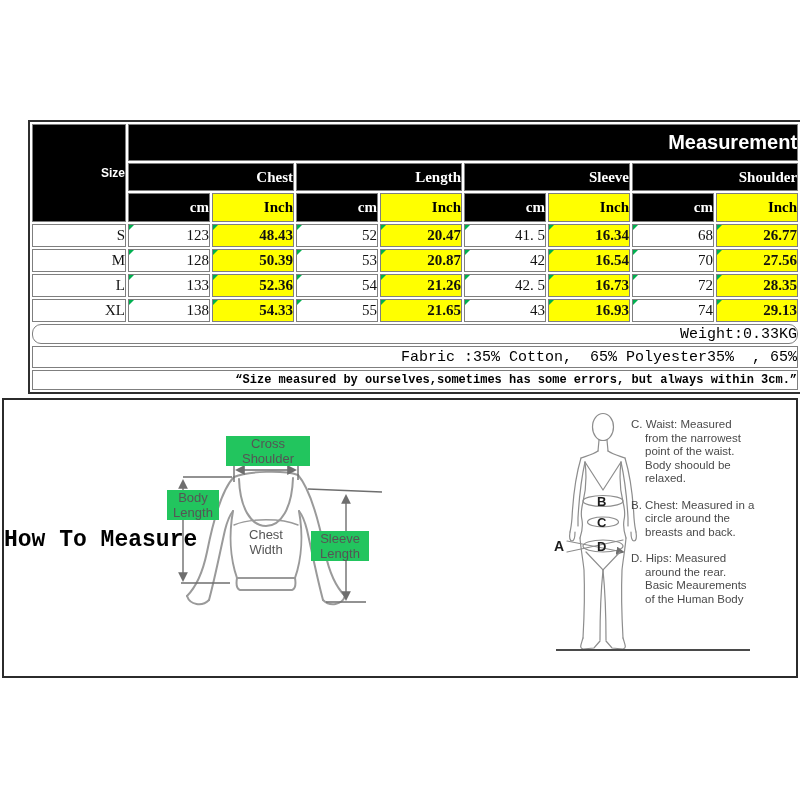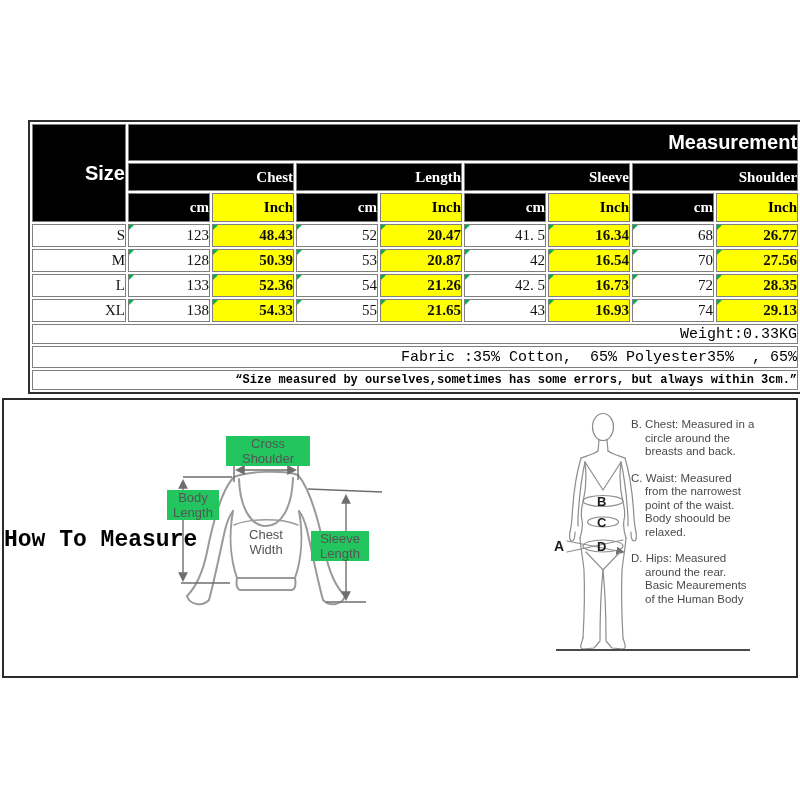--- a/index.html
+++ b/index.html
@@ -8,30 +8,30 @@
 
   
   table.size-table{position:absolute;left:28px;top:120px;width:770px;
     border-collapse:separate;border-spacing:2px;table-layout:fixed;
     border:2px solid #2f2f2f;background:#fff;}
   table.size-table th,table.size-table td{
     border:1px solid #7f7f7f;text-align:right;vertical-align:middle;
     padding:0;overflow:hidden;position:relative;background:#fff;}
   .hd{background:#000 !important;color:#fff;}
   .title-cell{font-family:"Liberation Sans",sans-serif;font-weight:bold;font-size:20px;height:35px;}
-  .size-cell-hd{font-family:"Liberation Sans",sans-serif;font-weight:bold;font-size:20px;}
+  .size-cell-hd{font-family:"Liberation Sans",sans-serif;font-weight:bold;font-size:12px;}
   .group-cell{font-family:"Liberation Serif",serif;font-weight:bold;font-size:15px;height:26px;}
   .unit-cell{font-family:"Liberation Serif",serif;font-weight:bold;font-size:15px;height:27px;margin-top:36px;}
   .unit-inch{background:#FFFF00 !important;color:#000;}
   .data-row td{font-family:"Liberation Serif",serif;font-size:15px;height:21px;color:#111;}
   td.inch{background:#FFFF00 !important;font-weight:bold;}
   td.val::before{content:"";position:absolute;left:0;top:0;width:0;height:0;
     border-left:5px solid #00B050;border-bottom:5px solid transparent;}
   .wide-row td{font-family:"Liberation Mono",monospace;font-size:15px;color:#000;white-space:pre;}
-  .weight-row td{height:18px;}
+  .weight-row td{height:18px;border-radius:9px;}
   .fabric-row td{height:20px;}
   .note-row td{height:18px;font-size:12px;font-weight:bold;}
 
   
   .howto-box{position:absolute;left:2px;top:398px;width:792px;height:276px;
     border:2px solid #2b2b2b;background:#fff;}
   .howto-title{position:absolute;left:4px;top:527px;font-family:"Liberation Mono",monospace;
     font-weight:bold;font-size:23px;color:#000;white-space:pre;}
   svg.diagram{position:absolute;}
   .dia-label{position:absolute;text-align:center;font-size:13px;line-height:15px;
@@ -225,26 +225,26 @@
       <path d="M73,228 C75,235 77,238 73,239 L62,238 L56,231"></path>
     </g>
     <text class="figure-letter" x="4" y="141" font-size="14">A</text>
     <text class="figure-letter" x="47" y="96" font-size="13">B</text>
     <text class="figure-letter" x="47" y="117" font-size="13">C</text>
     <text class="figure-letter" x="47" y="141" font-size="13">D</text>
   </svg>
 
   <div class="instr-block">
     <div class="instr">
+      <span class="instr-label">C.</span>
+      <span class="instr-text">Waist: Measured from the narrowest point of the waist. Body shoould be relaxed.</span>
+    </div>
+    <div class="instr">
       <span class="instr-label">B.</span>
       <span class="instr-text">Chest: Measured in a circle around the breasts and back.</span>
-    </div>
-    <div class="instr">
-      <span class="instr-label">C.</span>
-      <span class="instr-text">Waist: Measured from the narrowest point of the waist. Body shoould be relaxed.</span>
     </div>
     <div class="instr">
       <span class="instr-label">D.</span>
       <span class="instr-text">Hips: Measured around the rear. Basic Meaurements of the Human Body</span>
     </div>
   </div>
 
   <div class="desc-underline"></div>
 
 </div>

